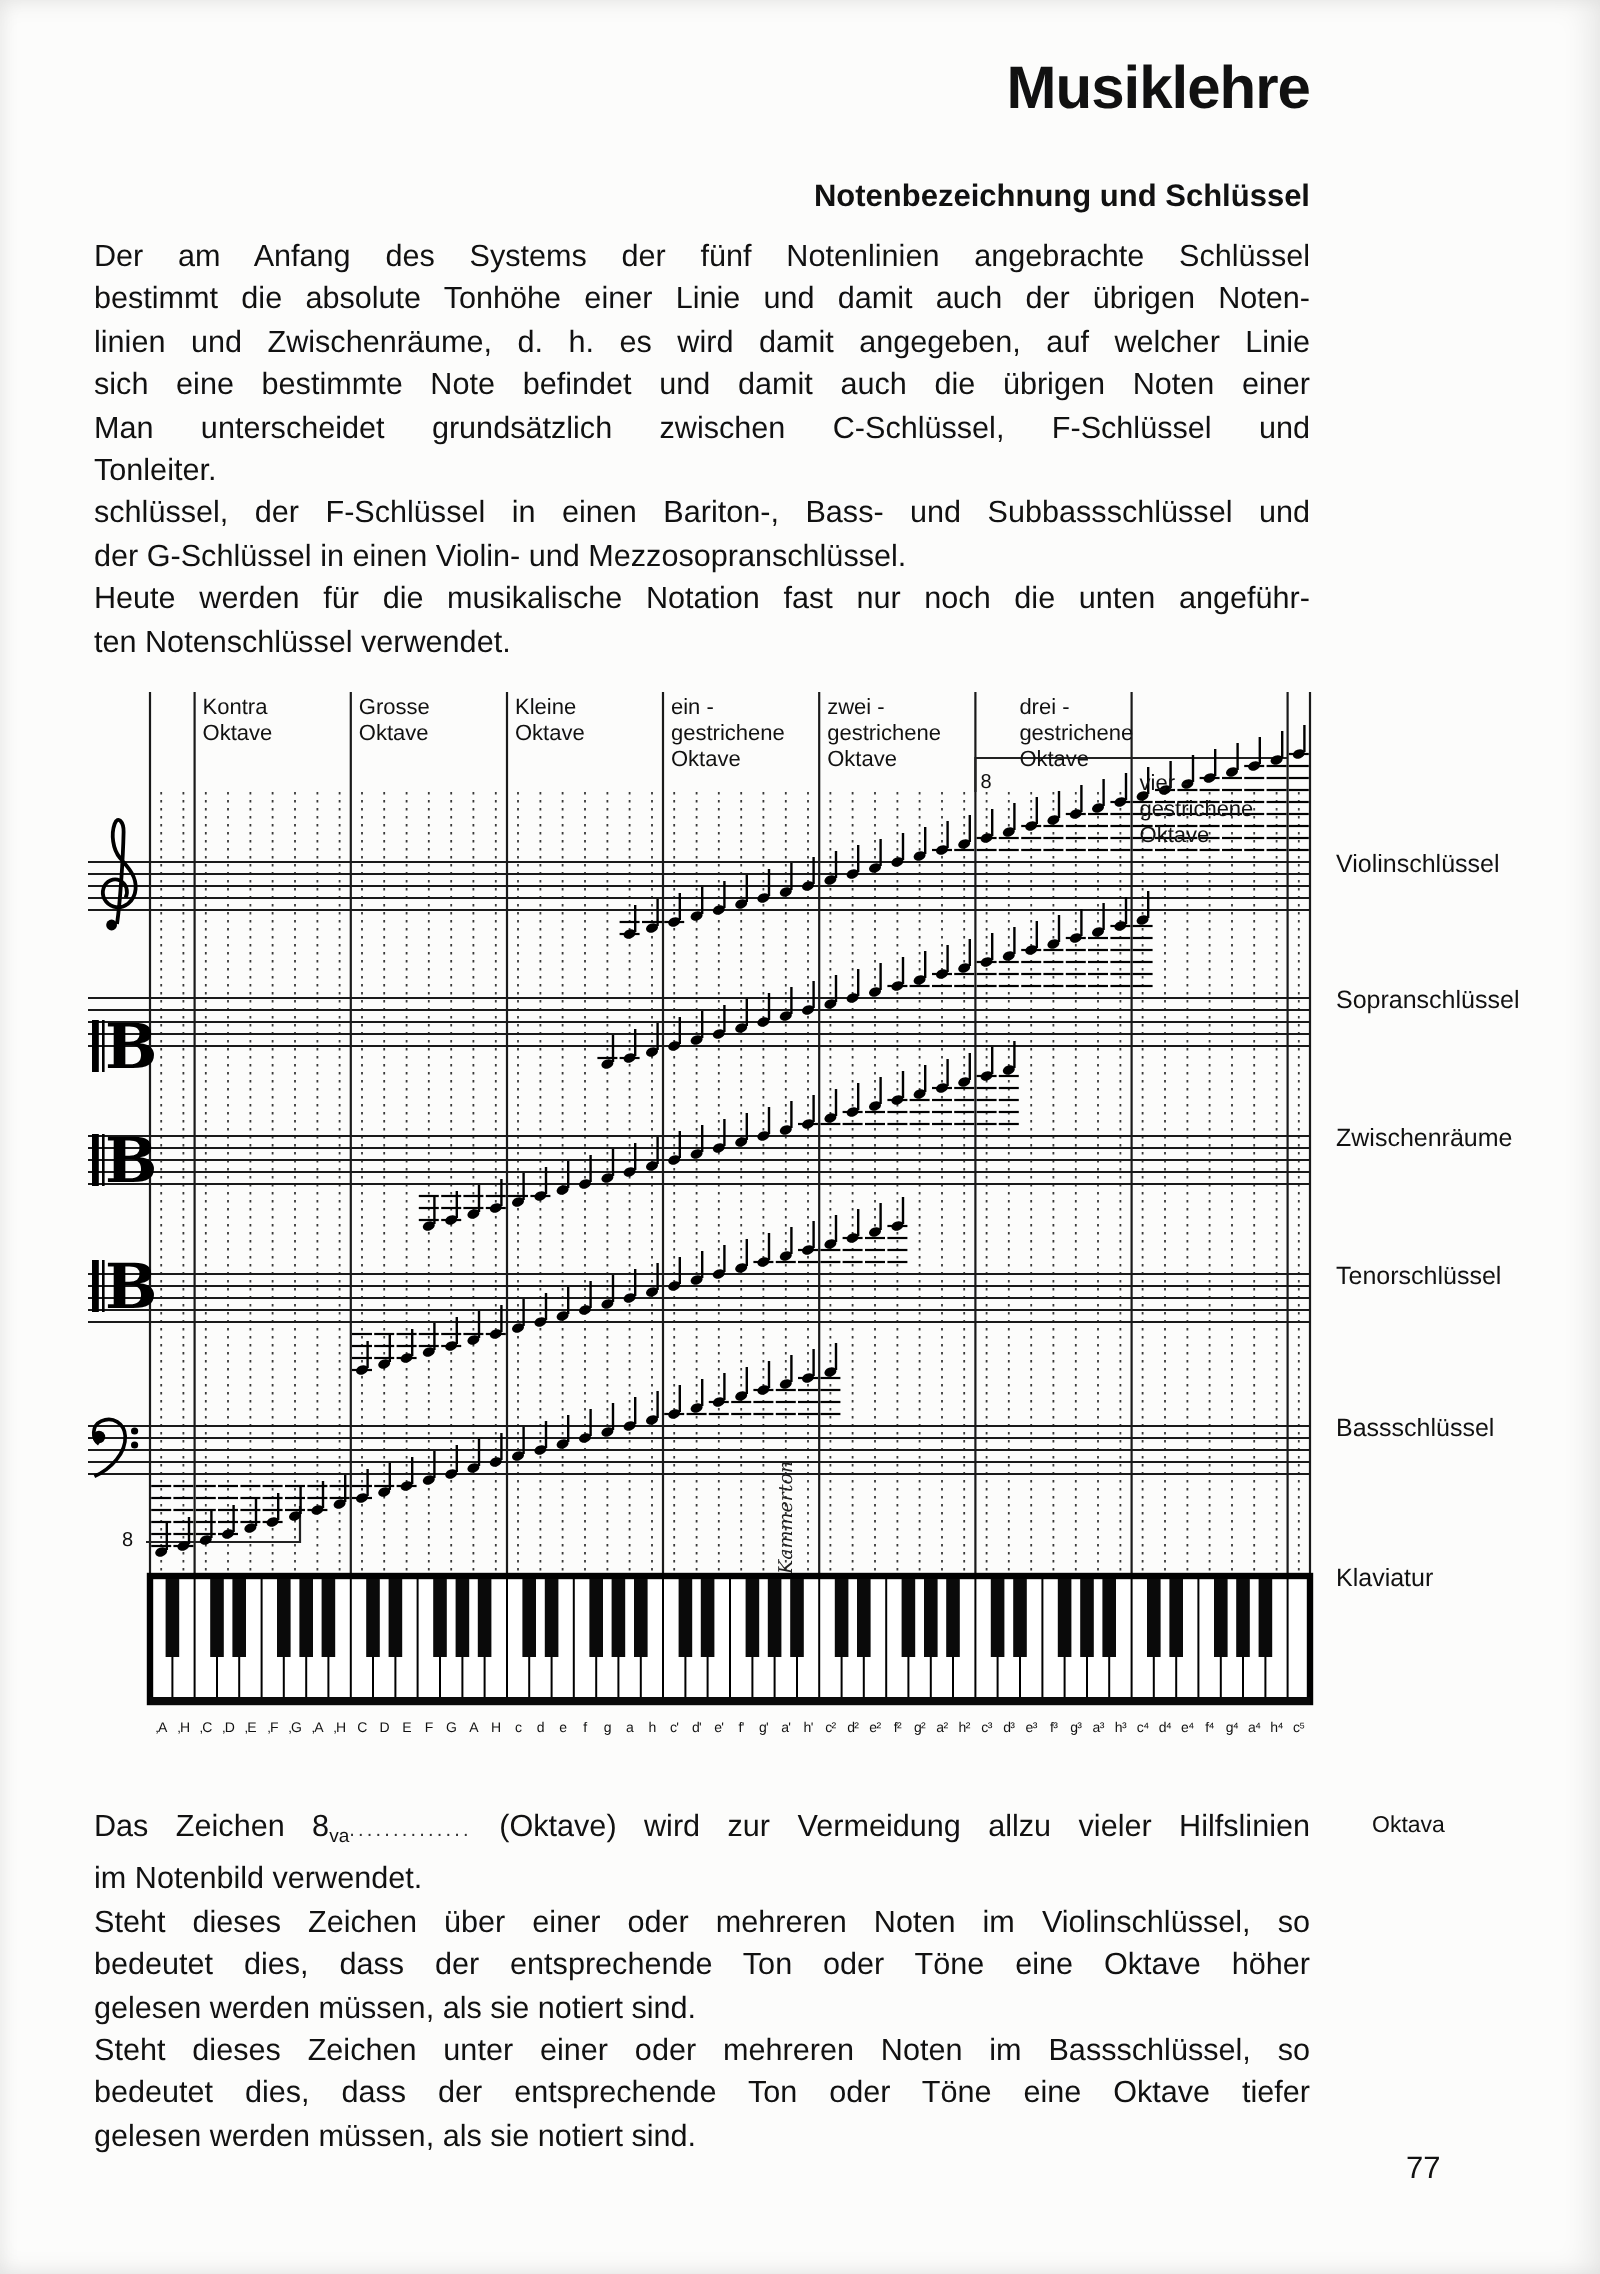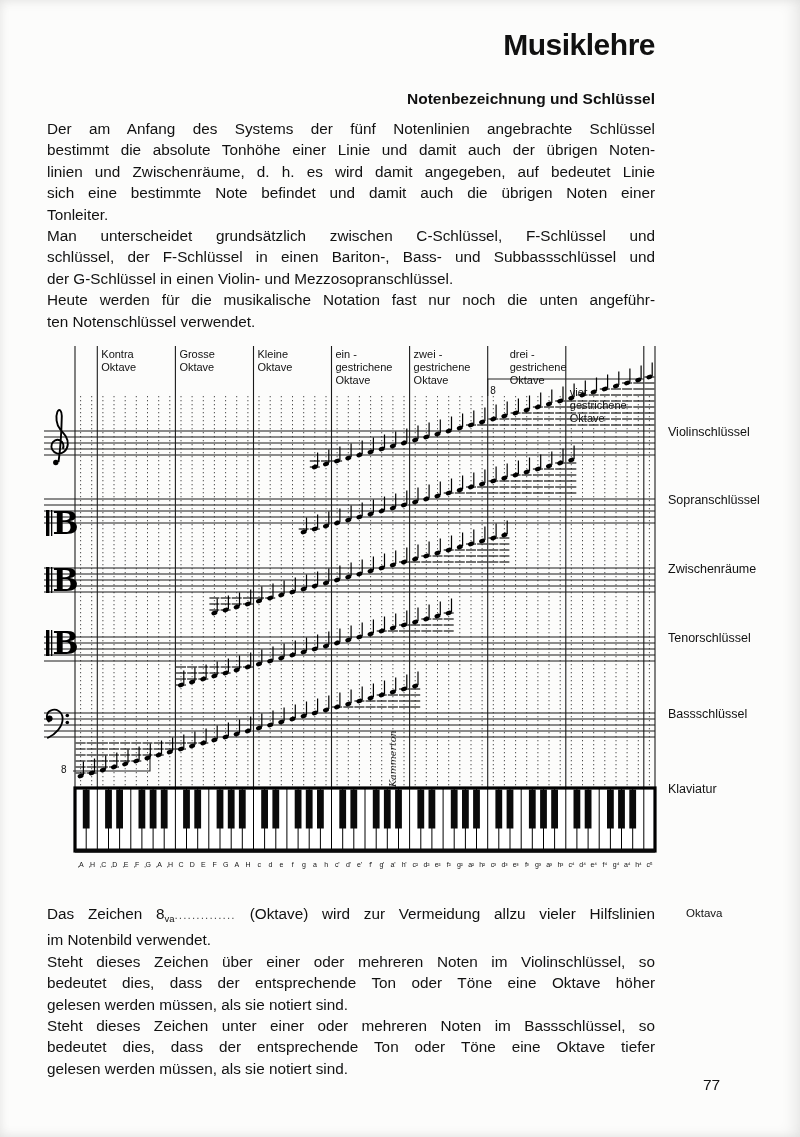--- a/index.html
+++ b/index.html
@@ -40,24 +40,24 @@
 <body>
 
 <div class="page">
 
   <div class="title">Musiklehre</div>
   <div class="subtitle">Notenbezeichnung und Schlüssel</div>
 
   <div id="top-text" class="body-block">
     <div class="bline">Der am Anfang des Systems der fünf Notenlinien angebrachte Schlüssel</div>
     <div class="bline">bestimmt die absolute Tonhöhe einer Linie und damit auch der übrigen Noten-</div>
-    <div class="bline">linien und Zwischenräume, d. h. es wird damit angegeben, auf bedeutet Linie</div>
+    <div class="bline">linien und Zwischenräume, d. h. es wird damit angegeben, auf welcher Linie</div>
     <div class="bline">sich eine bestimmte Note befindet und damit auch die übrigen Noten einer</div>
+    <div class="bline">Man unterscheidet grundsätzlich zwischen C-Schlüssel, F-Schlüssel und</div>
     <div class="bline last">Tonleiter.</div>
-    <div class="bline">Man unterscheidet grundsätzlich zwischen C-Schlüssel, F-Schlüssel und</div>
     <div class="bline">schlüssel, der F-Schlüssel in einen Bariton-, Bass- und Subbassschlüssel und</div>
     <div class="bline last">der G-Schlüssel in einen Violin- und Mezzosopranschlüssel.</div>
     <div class="bline">Heute werden für die musikalische Notation fast nur noch die unten angeführ-</div>
     <div class="bline last">ten Notenschlüssel verwendet.</div>
   </div>
 
   <svg id="diagram" width="800" height="1137" viewBox="0 0 800 1137">
       <line class="dot" x1="80.6" y1="396" x2="80.6" y2="788"></line>
       <line class="dot" x1="91.7" y1="396" x2="91.7" y2="788"></line>
       <line class="dot" x1="102.9" y1="396" x2="102.9" y2="788"></line>

